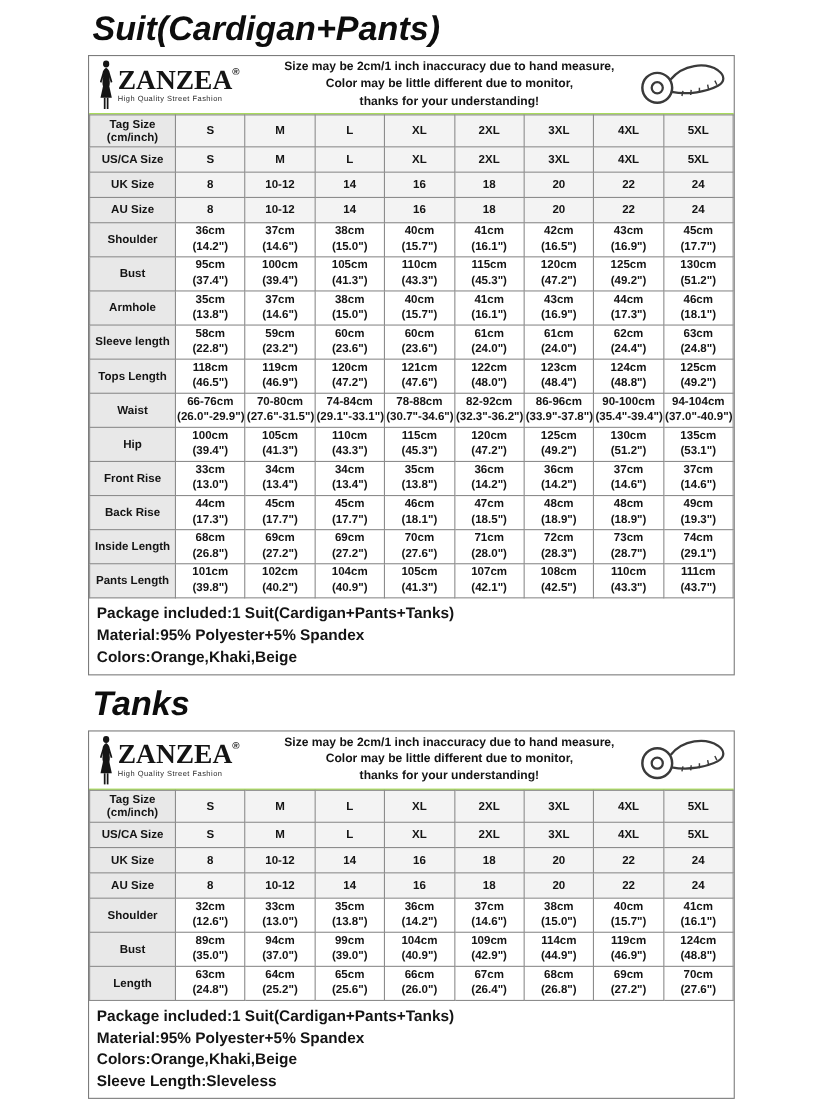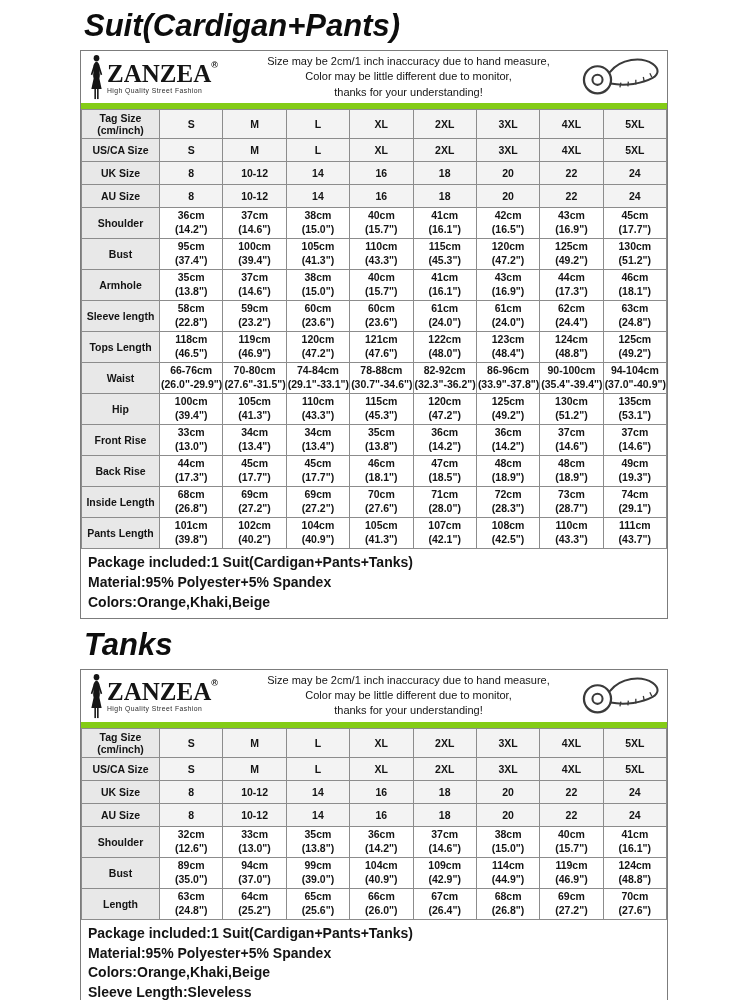--- a/index.html
+++ b/index.html
@@ -4,28 +4,28 @@
 <style>
   html,body{margin:0;padding:0;background:#ffffff;}
   body{width:750px;height:1000px;font-family:"Liberation Sans",sans-serif;color:#111;overflow:hidden;}
   .page{position:relative;width:750px;height:1000px;background:#fff;}
 
   .section-title{margin:0;padding:8px 0 6px 84px;font-size:31px;font-weight:bold;letter-spacing:0;color:#0d0d0d;font-style:italic;}
   .section-title.second{padding-top:8px;}
 
   .panel{margin-left:80px;width:588px;border:1px solid #7c7c7c;box-sizing:border-box;background:#fff;}
 
-  .banner{display:flex;align-items:center;height:52px;border-bottom:6px solid #84cc16;}
+  .banner{display:flex;align-items:center;height:52px;border-bottom:1px solid #84cc16;}
   .brand{display:flex;align-items:center;padding-left:7px;width:160px;box-sizing:border-box;}
   .brand-figure{height:46px;width:17px;flex:0 0 auto;}
   .brand-text{margin-left:2px;}
   .brand-name{font-family:"Liberation Serif",serif;font-weight:bold;font-size:25px;line-height:1;color:#141414;white-space:nowrap;}
   .brand-reg{font-size:9px;vertical-align:top;font-family:"Liberation Sans",sans-serif;}
   .brand-tagline{font-size:6.8px;letter-spacing:.45px;color:#2a2a2a;margin-top:1px;white-space:nowrap;}
-  .disclaimer{flex:1;text-align:center;font-size:11px;font-weight:normal;line-height:1.4;color:#141414;}
+  .disclaimer{flex:1;text-align:center;font-size:11px;font-weight:bold;line-height:1.4;color:#141414;}
   .tape{width:86px;height:46px;margin-right:5px;flex:0 0 auto;}
 
   table.size-table{width:100%;border-collapse:collapse;table-layout:fixed;text-align:center;
     font-size:10.5px;font-weight:bold;color:#141414;}
   table.size-table th,table.size-table td{border:1px solid #8c8c8c;padding:0 1px;vertical-align:middle;}
   col.c-label{width:78px;}
   th.lbl{background:#e8e8e8;font-weight:bold;}
   tr.hdr>td{background:#f3f3f3;}
   tr.hdr>*{height:22px;}
   tr.hdr-tall>*{height:28px;margin-top:24px;}

